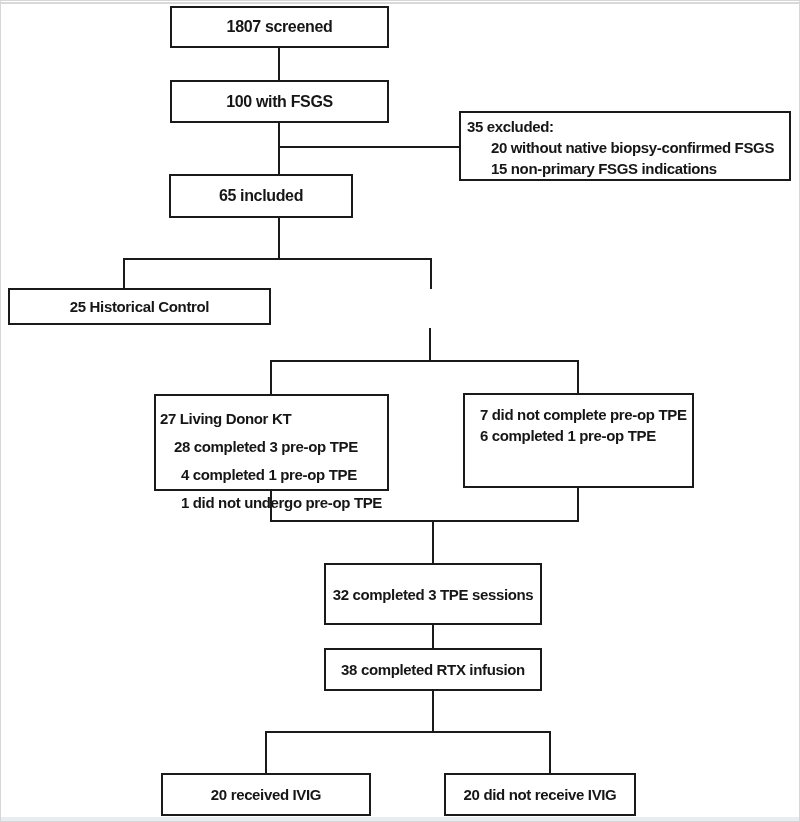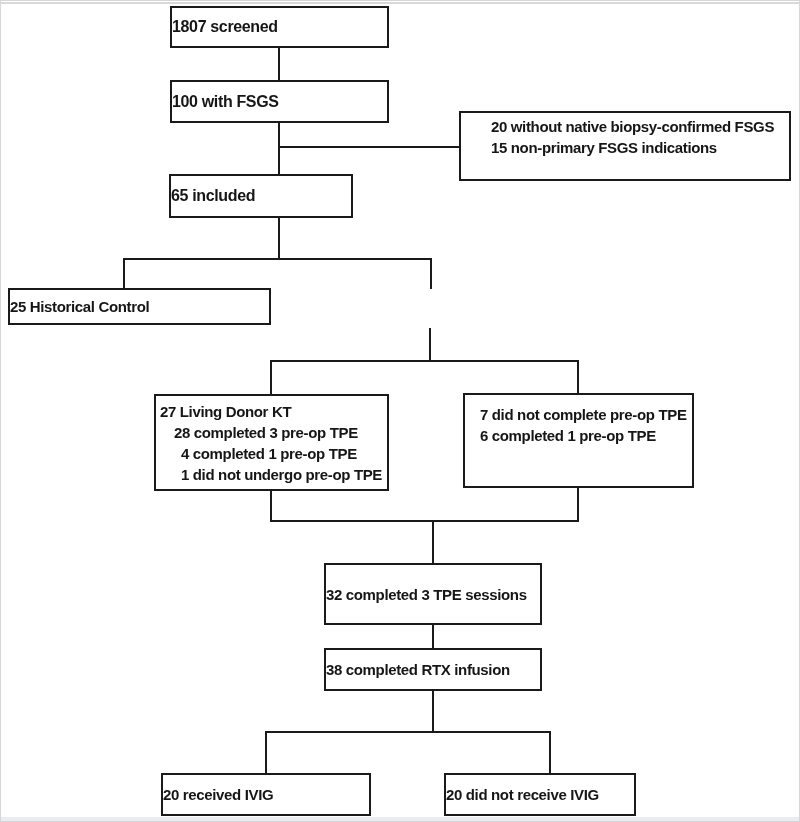--- a/index.html
+++ b/index.html
@@ -25,28 +25,28 @@
     position: absolute;
     box-sizing: border-box;
     border: 2px solid #1a1a1a;
     background: #ffffff;
     color: #161616;
     font-weight: 700;
     font-size: 15px;
     letter-spacing: -0.35px;
     white-space: nowrap;
   }
-  .bx.center { display: flex; align-items: center; }
+  .bx.center { display: flex; align-items: center; justify-content: center; }
   .bx.lg { font-size: 16px; }
   .ln { line-height: 21px; white-space: nowrap; }
   .bx-excluded { padding-top: 3px; }
   .bx-excluded .ln { padding-left: 30px; }
   .bx-excluded .ln.first { padding-left: 6px; }
   .bx-living { padding-top: 5px; }
-  .bx-living .ln { padding-left: 18px; }
+  .bx-living .ln { padding-left: 18px; margin-top: 7px; }
   .bx-living .ln.single { padding-left: 25px; }
   .bx-living .ln.first { padding-left: 4px; }
   .bx-deceased { padding-top: 9px; }
   .bx-deceased .ln { padding-left: 15px; }
   .bx-deceased .ln.first { padding-left: 3px; }
   .cn { position: absolute; background: #1a1a1a; }
 
   
   .bx-screened   { left:169px; top:5px;   width:219px; height:42px; }
   .bx-fsgs       { left:169px; top:79px;  width:219px; height:43px; }
@@ -112,20 +112,21 @@
 
   <div class="bx center lg bx-screened">
     <span>1807 screened</span>
   </div>
 
   <div class="bx center lg bx-fsgs">
     <span>100 with FSGS</span>
   </div>
 
   <div class="bx bx-excluded">
+    <div class="ln first">35 excluded:</div>
     <div class="ln">20 without native biopsy-confirmed FSGS</div>
     <div class="ln">15 non-primary FSGS indications</div>
   </div>
 
   <div class="bx center lg bx-included">
     <span>65 included</span>
   </div>
 
   <div class="bx center bx-historical">
     <span>25 Historical Control</span>

